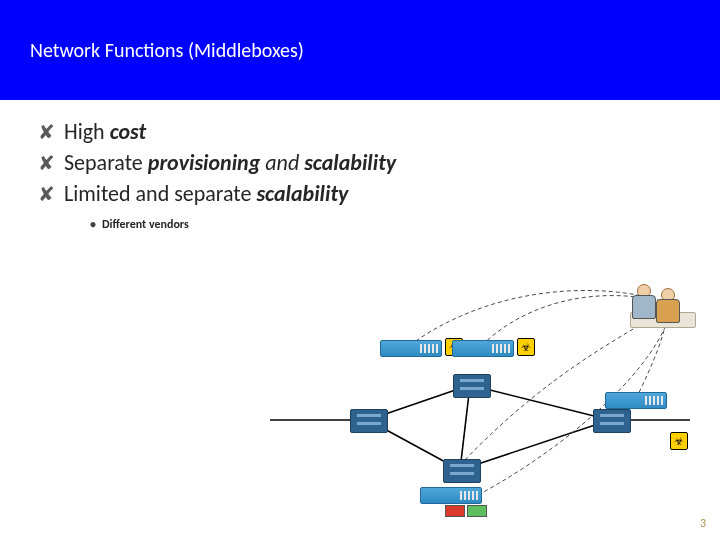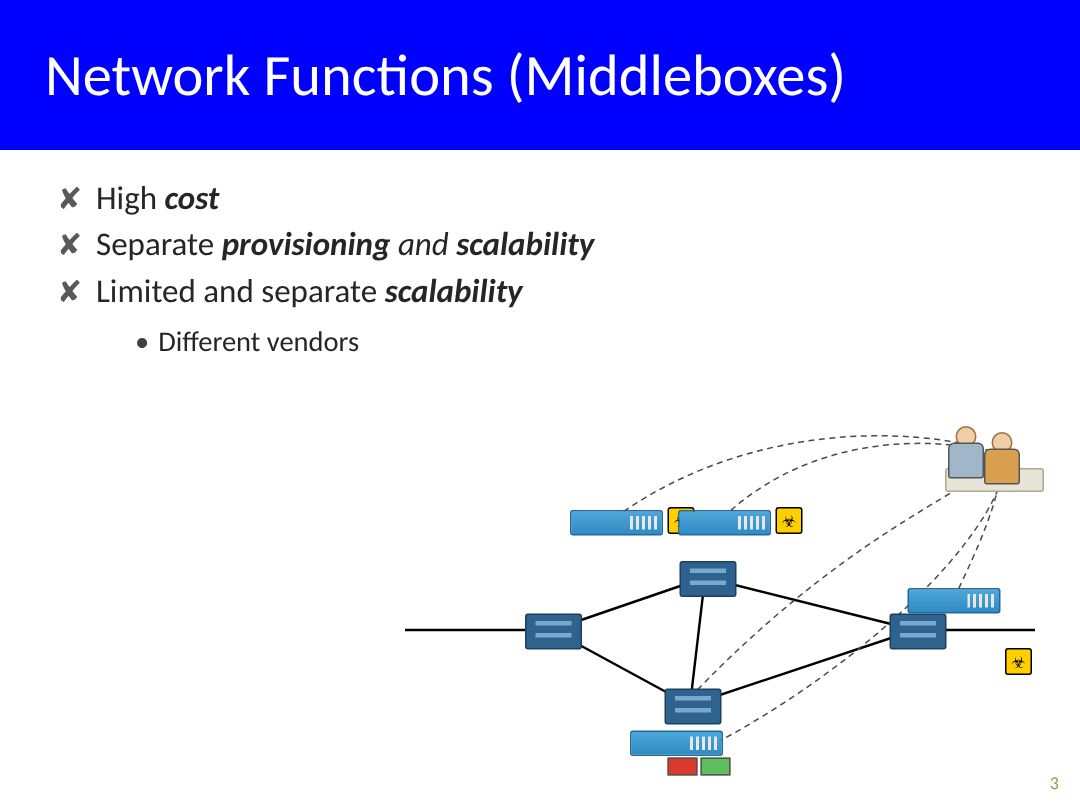--- a/index.html
+++ b/index.html
@@ -14,21 +14,21 @@
   }
   .title-bar {
     background: #0000ff;
     height: 100px;
     display: flex;
     align-items: center;
     padding-left: 30px;
   }
   .title-text {
     color: #ffffff;
-    font-size: 39px;
+    font-size: 20px;
     font-weight: 400;
   }
   .content {
     padding: 18px 38px 0 38px;
   }
   .bullet-line {
     display: flex;
     align-items: baseline;
     margin-bottom: 4px;
     font-size: 22px;
@@ -51,23 +51,24 @@
     font-weight: 700;
     font-style: italic;
   }
   .bullet-text .italic {
     font-style: italic;
   }
   .sub-list {
     margin: 10px 0 0 52px;
   }
   .sub-item {
-    font-size: 19px;
+    font-size: 12px;
     color: #262626;
     margin-bottom: 2px;
+    font-weight: bold;
   }
   .sub-item .dot {
     color: #404040;
     margin-right: 6px;
   }
   .page-num {
     position: absolute;
     right: 14px;
     bottom: 10px;
     font-size: 12px;

